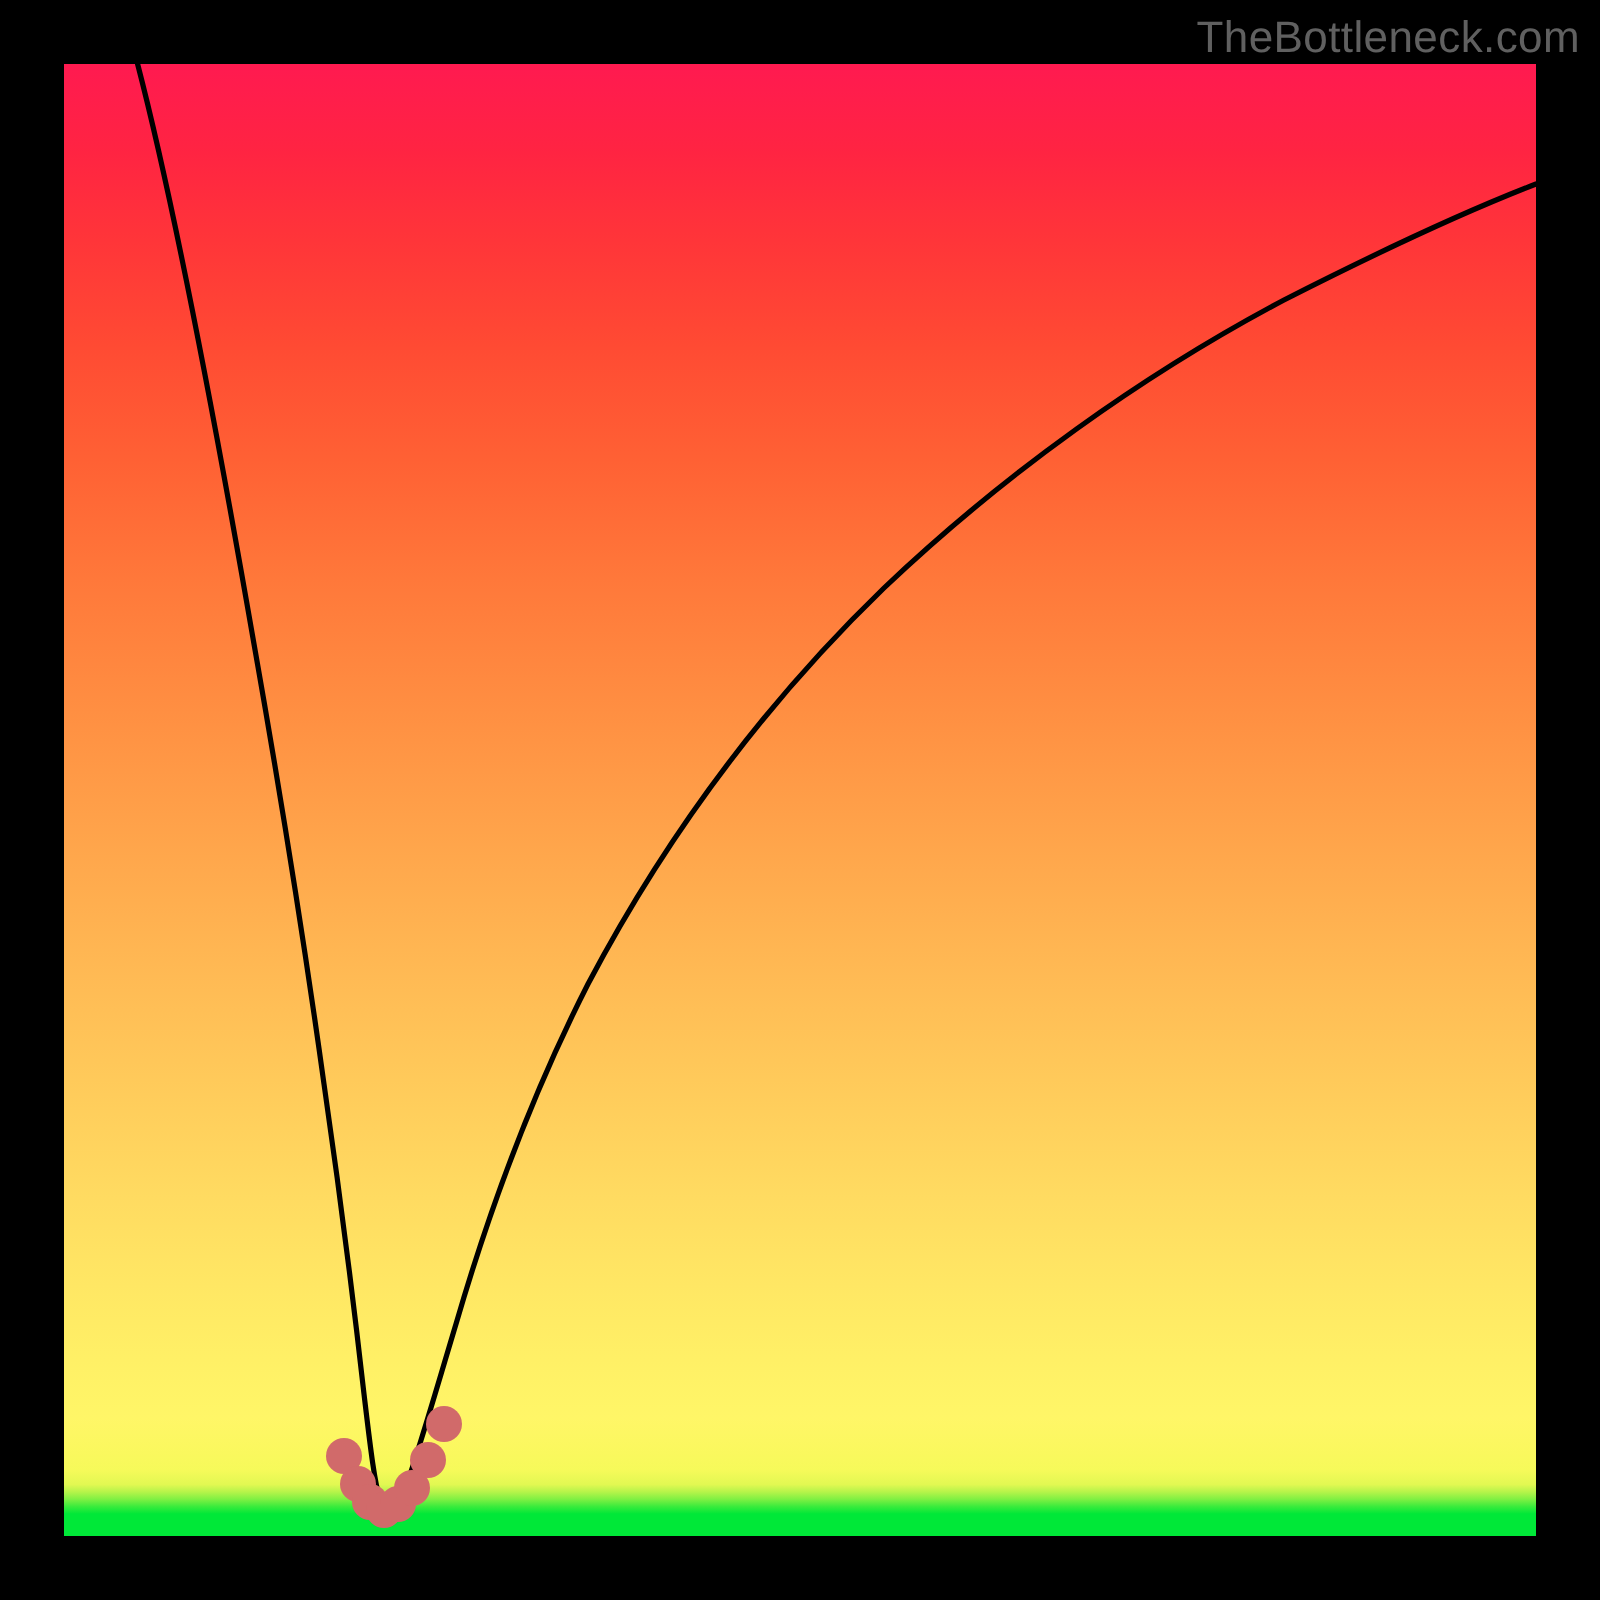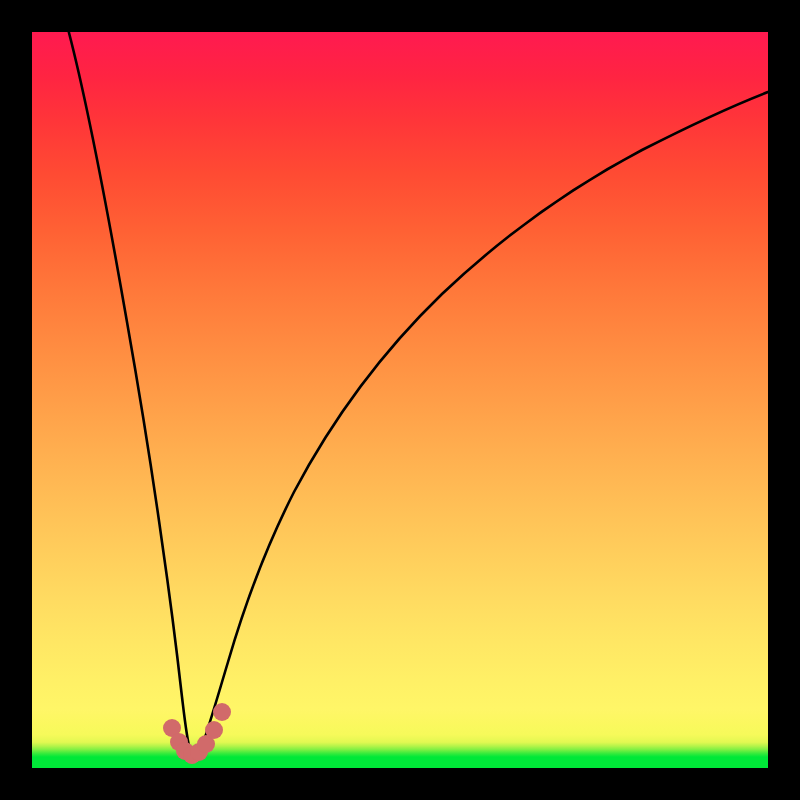--- a/index.html
+++ b/index.html
@@ -92,13 +92,14 @@
         <circle cx="147" cy="710" r="9"></circle>
         <circle cx="153" cy="719" r="9"></circle>
         <circle cx="160" cy="723" r="9"></circle>
         <circle cx="167" cy="720" r="9"></circle>
         <circle cx="174" cy="712" r="9"></circle>
         <circle cx="182" cy="698" r="9"></circle>
         <circle cx="190" cy="680" r="9"></circle>
       </g>
     </svg>
   </div>
+  <div class="watermark">TheBottleneck.com</div>
 </div>
 
 </body></html>

